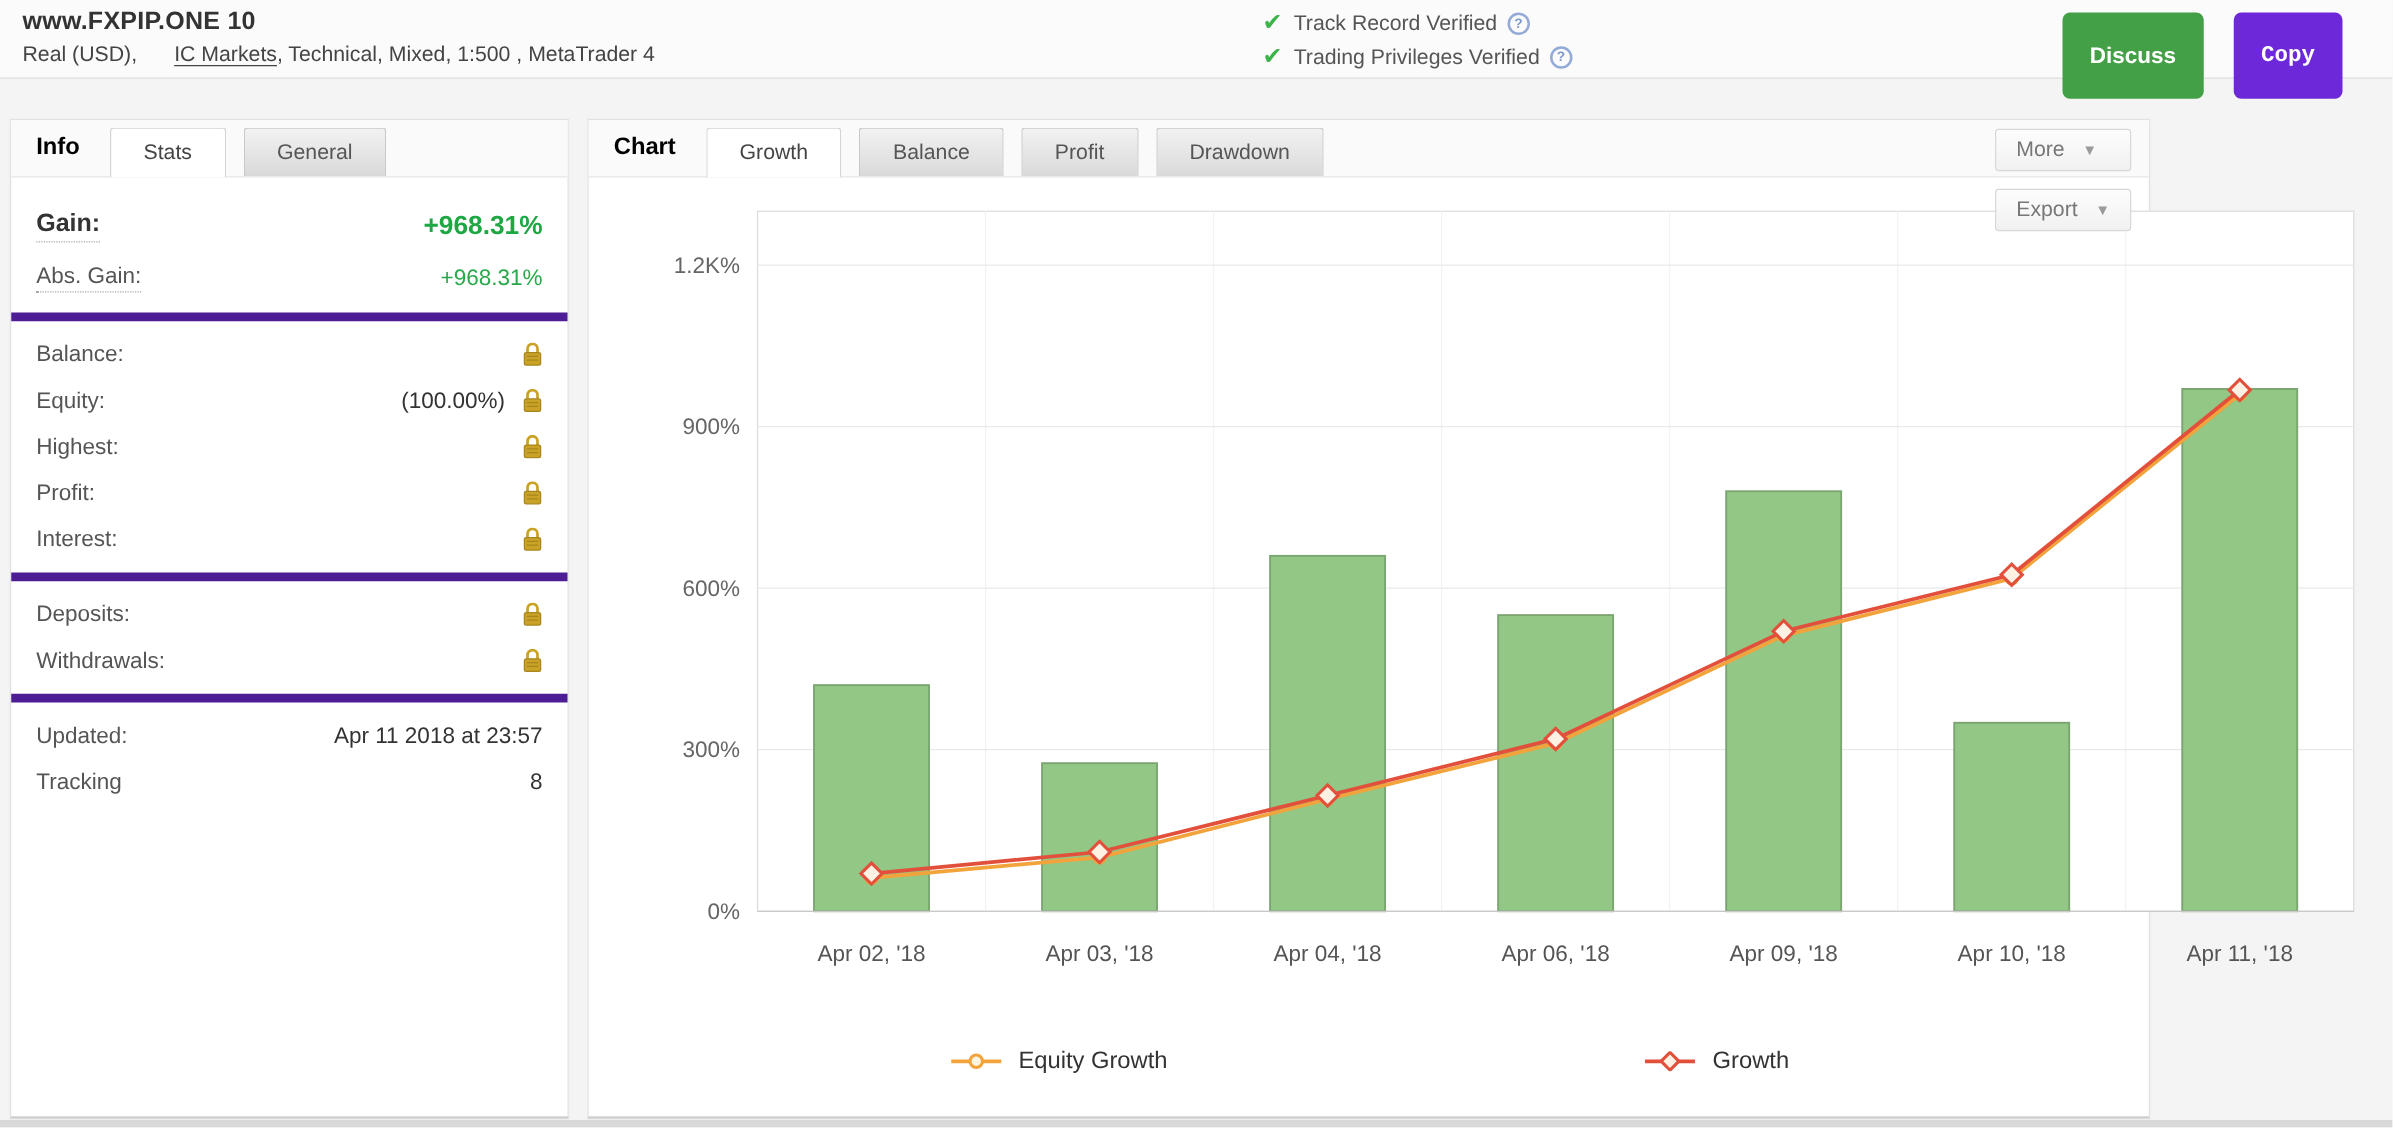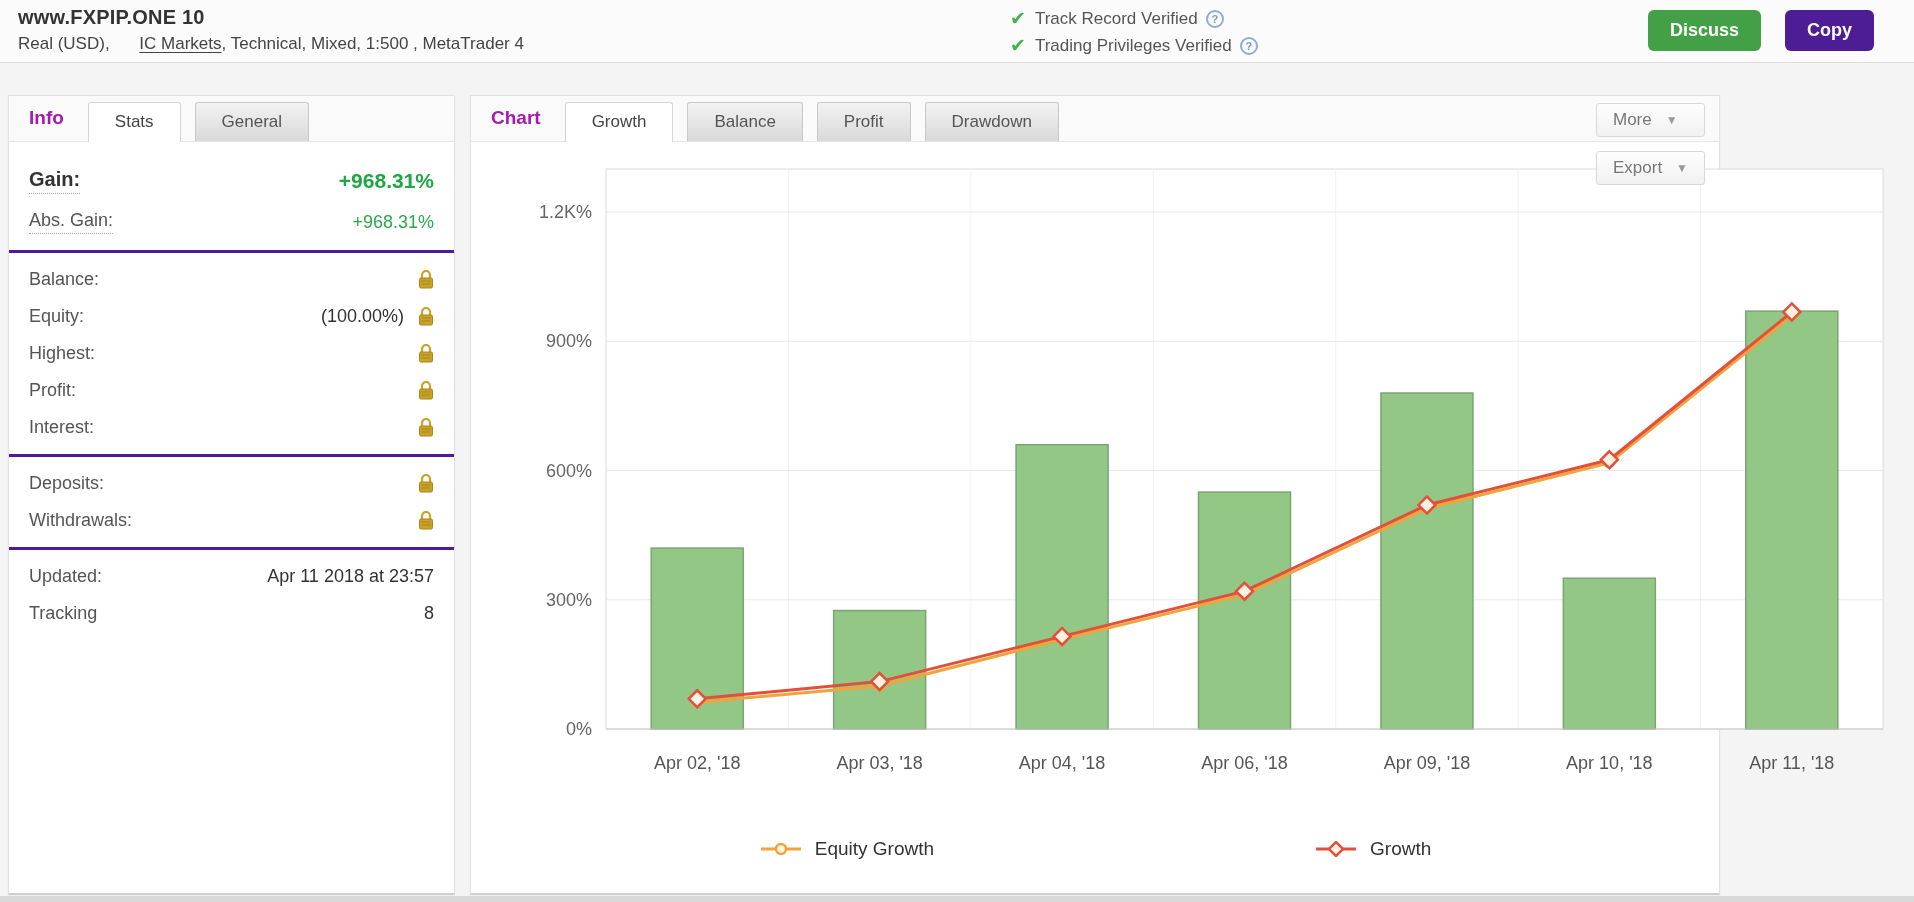--- a/index.html
+++ b/index.html
@@ -20,57 +20,57 @@
   .verifications { position:absolute; left:1010px; top:5px; }
   .verify-row { display:flex; align-items:center; height:27px; font-size:17px; color:#555; }
   .check-icon { color:#3bb54a; font-size:19px; font-weight:bold; margin-right:9px; }
   .help-icon {
     display:inline-flex; align-items:center; justify-content:center;
     width:18px; height:18px; border-radius:50%; border:2px solid #93abd6;
     color:#7b97cc; font-size:11px; font-weight:bold; margin-left:8px; cursor:pointer;
   }
   .top-actions { position:absolute; right:40px; top:10px; display:flex; gap:24px; }
   .btn { border:none; border-radius:6px; color:#fff; font-weight:bold; font-size:18px;
-         padding:10px 22px; cursor:pointer; font-family:inherit; }
+         padding:24px 22px; cursor:pointer; font-family:inherit; }
   .btn-discuss { background:#43a047; }
-  .btn-copy { background:#4c1d95; }
+  .btn-copy { background:#6d28d9;font-family:Liberation Mono, monospace; }
 
   
   .panel {
     position:absolute; background:#fff; border:1px solid #e2e2e2;
     border-bottom:2px solid #cfcfcf; box-shadow:0 1px 2px rgba(0,0,0,.04);
   }
   #info-panel  { left:8px;  top:95px; width:447px;  height:800px; }
   #chart-panel { left:470px; top:95px; width:1250px; height:800px; }
 
   .panel-header {
     height:46px; background:#fafafa; border-bottom:1px solid #e6e6e6;
     display:flex; align-items:flex-end; padding:0 0 0 20px; position:relative;
   }
-  .panel-title { font-size:19px; font-weight:bold; color:#a21caf; padding:0 10px 12px 0;margin-top:12px; }
+  .panel-title { font-size:19px; font-weight:bold; color:#000000; padding:0 10px 12px 0;margin-top:12px; }
   .tab {
     font-size:17px; color:#555; padding:9px 26px; margin-left:14px; cursor:pointer;
     border:1px solid #c9c9c9; border-bottom:none; border-radius:3px 3px 0 0;
     background:linear-gradient(#f2f2f2,#d9d9d9);
   }
   .tab.active {
     background:#fff; color:#444; border-color:#d5d5d5; position:relative; top:1px;
     padding-bottom:10px;
   }
   .hdr-right { position:absolute; right:14px; top:7px; display:flex; gap:14px;flex-direction:column; }
   .dd-btn {
     display:flex; align-items:center; gap:14px; font-size:17px; color:#777;
     background:linear-gradient(#fdfdfd,#f1f1f1); border:1px solid #d8d8d8;
     border-radius:3px; padding:6px 16px; cursor:pointer; font-family:inherit;
   }
   .dd-caret { font-size:12px; color:#9a9a9a; }
 
   
   .stat-groups { padding:10px 0 0 0; }
-  .stat-group { border-bottom:3px solid #4c1d95; padding:8px 0; }
+  .stat-group { border-bottom:7px solid #4c1d95; padding:8px 0; }
   .stat-group:last-child { border-bottom:none; }
   .stat-row {
     display:flex; align-items:center; padding:8px 20px; min-height:24px;
   }
   .stat-label { font-size:18px; color:#555; }
   .stat-label.dotted { border-bottom:1px dotted #aaa; padding-bottom:2px; cursor:help; }
   .stat-label.big { font-size:20px; font-weight:bold; color:#333; }
   .stat-value { margin-left:auto; font-size:18px; color:#333; }
   .stat-value.green { color:#2aa84a; }
   .stat-value.green-big { color:#1fa743; font-weight:bold; font-size:21px; }

